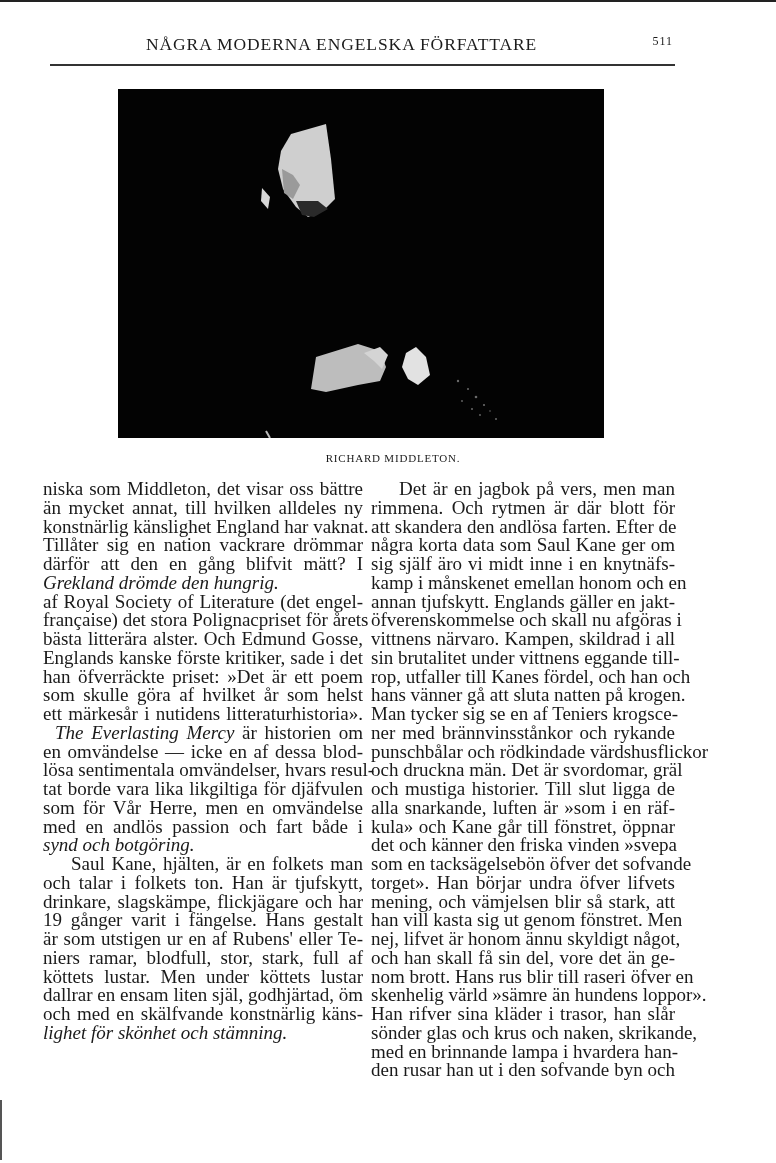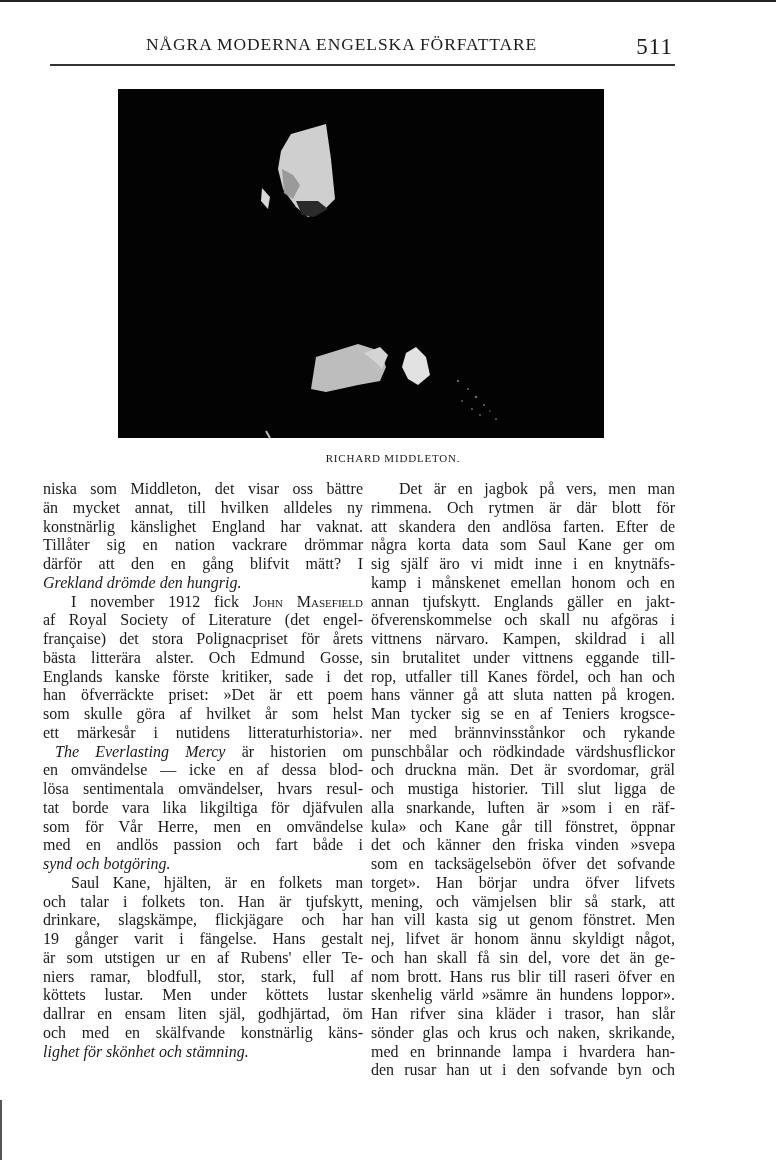--- a/index.html
+++ b/index.html
@@ -7,35 +7,35 @@
       width: 776px; height: 1163px; position: relative; overflow: hidden;
       background: #ffffff; color: #1a1a1a;
       font-family: "Liberation Serif", "DejaVu Serif", serif;
     }
     .topline { position: absolute; left: 0; top: 0; width: 776px; height: 2px; background: #222; }
     .header { position: absolute; left: 50px; top: 28px; width: 625px; height: 40px; font-family: Liberation Serif, serif; }
     .running-title {
       position: absolute; left: 96px; top: 6px;
       font-size: 17.5px; letter-spacing: 0.9px; color: #1c1c1c;
     }
-    .page-number { position: absolute; right: 2px; top: 6px; font-size: 23px; letter-spacing: 1px; }
+    .page-number { position: absolute; right: 2px; top: 6px; font-size: 12px; letter-spacing: 1px; }
     .header-rule { position: absolute; left: 0; top: 36px; width: 100%; height: 1.5px; background: #333; }
 
     .photo {
       position: absolute; left: 118px; top: 89px; width: 486px; height: 349px;
       background: #030303; overflow: hidden;
     }
     .photo svg { position: absolute; left: 0; top: 0; }
     .caption {
       position: absolute; left: 0; width: 776px; top: 452px; text-align: center;
       font-size: 11px; letter-spacing: 0.8px; padding-left: 10px; box-sizing: border-box;
     }
     .col {
       position: absolute; top: 480px;
-      font-size: 16px; line-height: 18.75px; text-align: justify;
+      font-size: 19px; line-height: 18.75px; text-align: justify;
       hyphens: manual;
     }
     .col.left { left: 43px; width: 320px; }
     .col.right { left: 371px; width: 304px; }
     .line { display: block; text-align: justify; text-align-last: justify; white-space: nowrap; }
     .line.last { text-align-last: left; font-style: italic; }
     .sc { font-variant: small-caps; }
     .it { font-style: italic; }
     .margin-mark { position: absolute; left: 0; top: 1100px; width: 2px; height: 60px; background: #555; }
   </style>
@@ -81,21 +81,20 @@
 
 <div class="caption">RICHARD MIDDLETON.</div>
 
 <div class="col left">
   <span class="line">niska som Middleton, det visar oss bättre</span>
   <span class="line">än mycket annat, till hvilken alldeles ny</span>
   <span class="line">konstnärlig känslighet England har vaknat.</span>
   <span class="line">Tillåter sig en nation vackrare drömmar</span>
   <span class="line">därför att den en gång blifvit mätt? I</span>
   <span class="line last">Grekland drömde den hungrig.</span>
-  <span class="line" style="padding-left:28px;text-align-last:justify"><span>I november 1912 fick </span><span class="sc">John Masefield</span></span>
   <span class="line">af Royal Society of Literature (det engel-</span>
   <span class="line">française) det stora Polignacpriset för årets</span>
   <span class="line">bästa litterära alster. Och Edmund Gosse,</span>
   <span class="line">Englands kanske förste kritiker, sade i det</span>
   <span class="line">han öfverräckte priset: »Det är ett poem</span>
   <span class="line">som skulle göra af hvilket år som helst</span>
   <span class="line">ett märkesår i nutidens litteraturhistoria».</span>
   <span class="line" style="padding-left:12px"><span class="it">The Everlasting Mercy</span><span> är historien om</span></span>
   <span class="line">en omvändelse — icke en af dessa blod-</span>
   <span class="line">lösa sentimentala omvändelser, hvars resul-</span>

